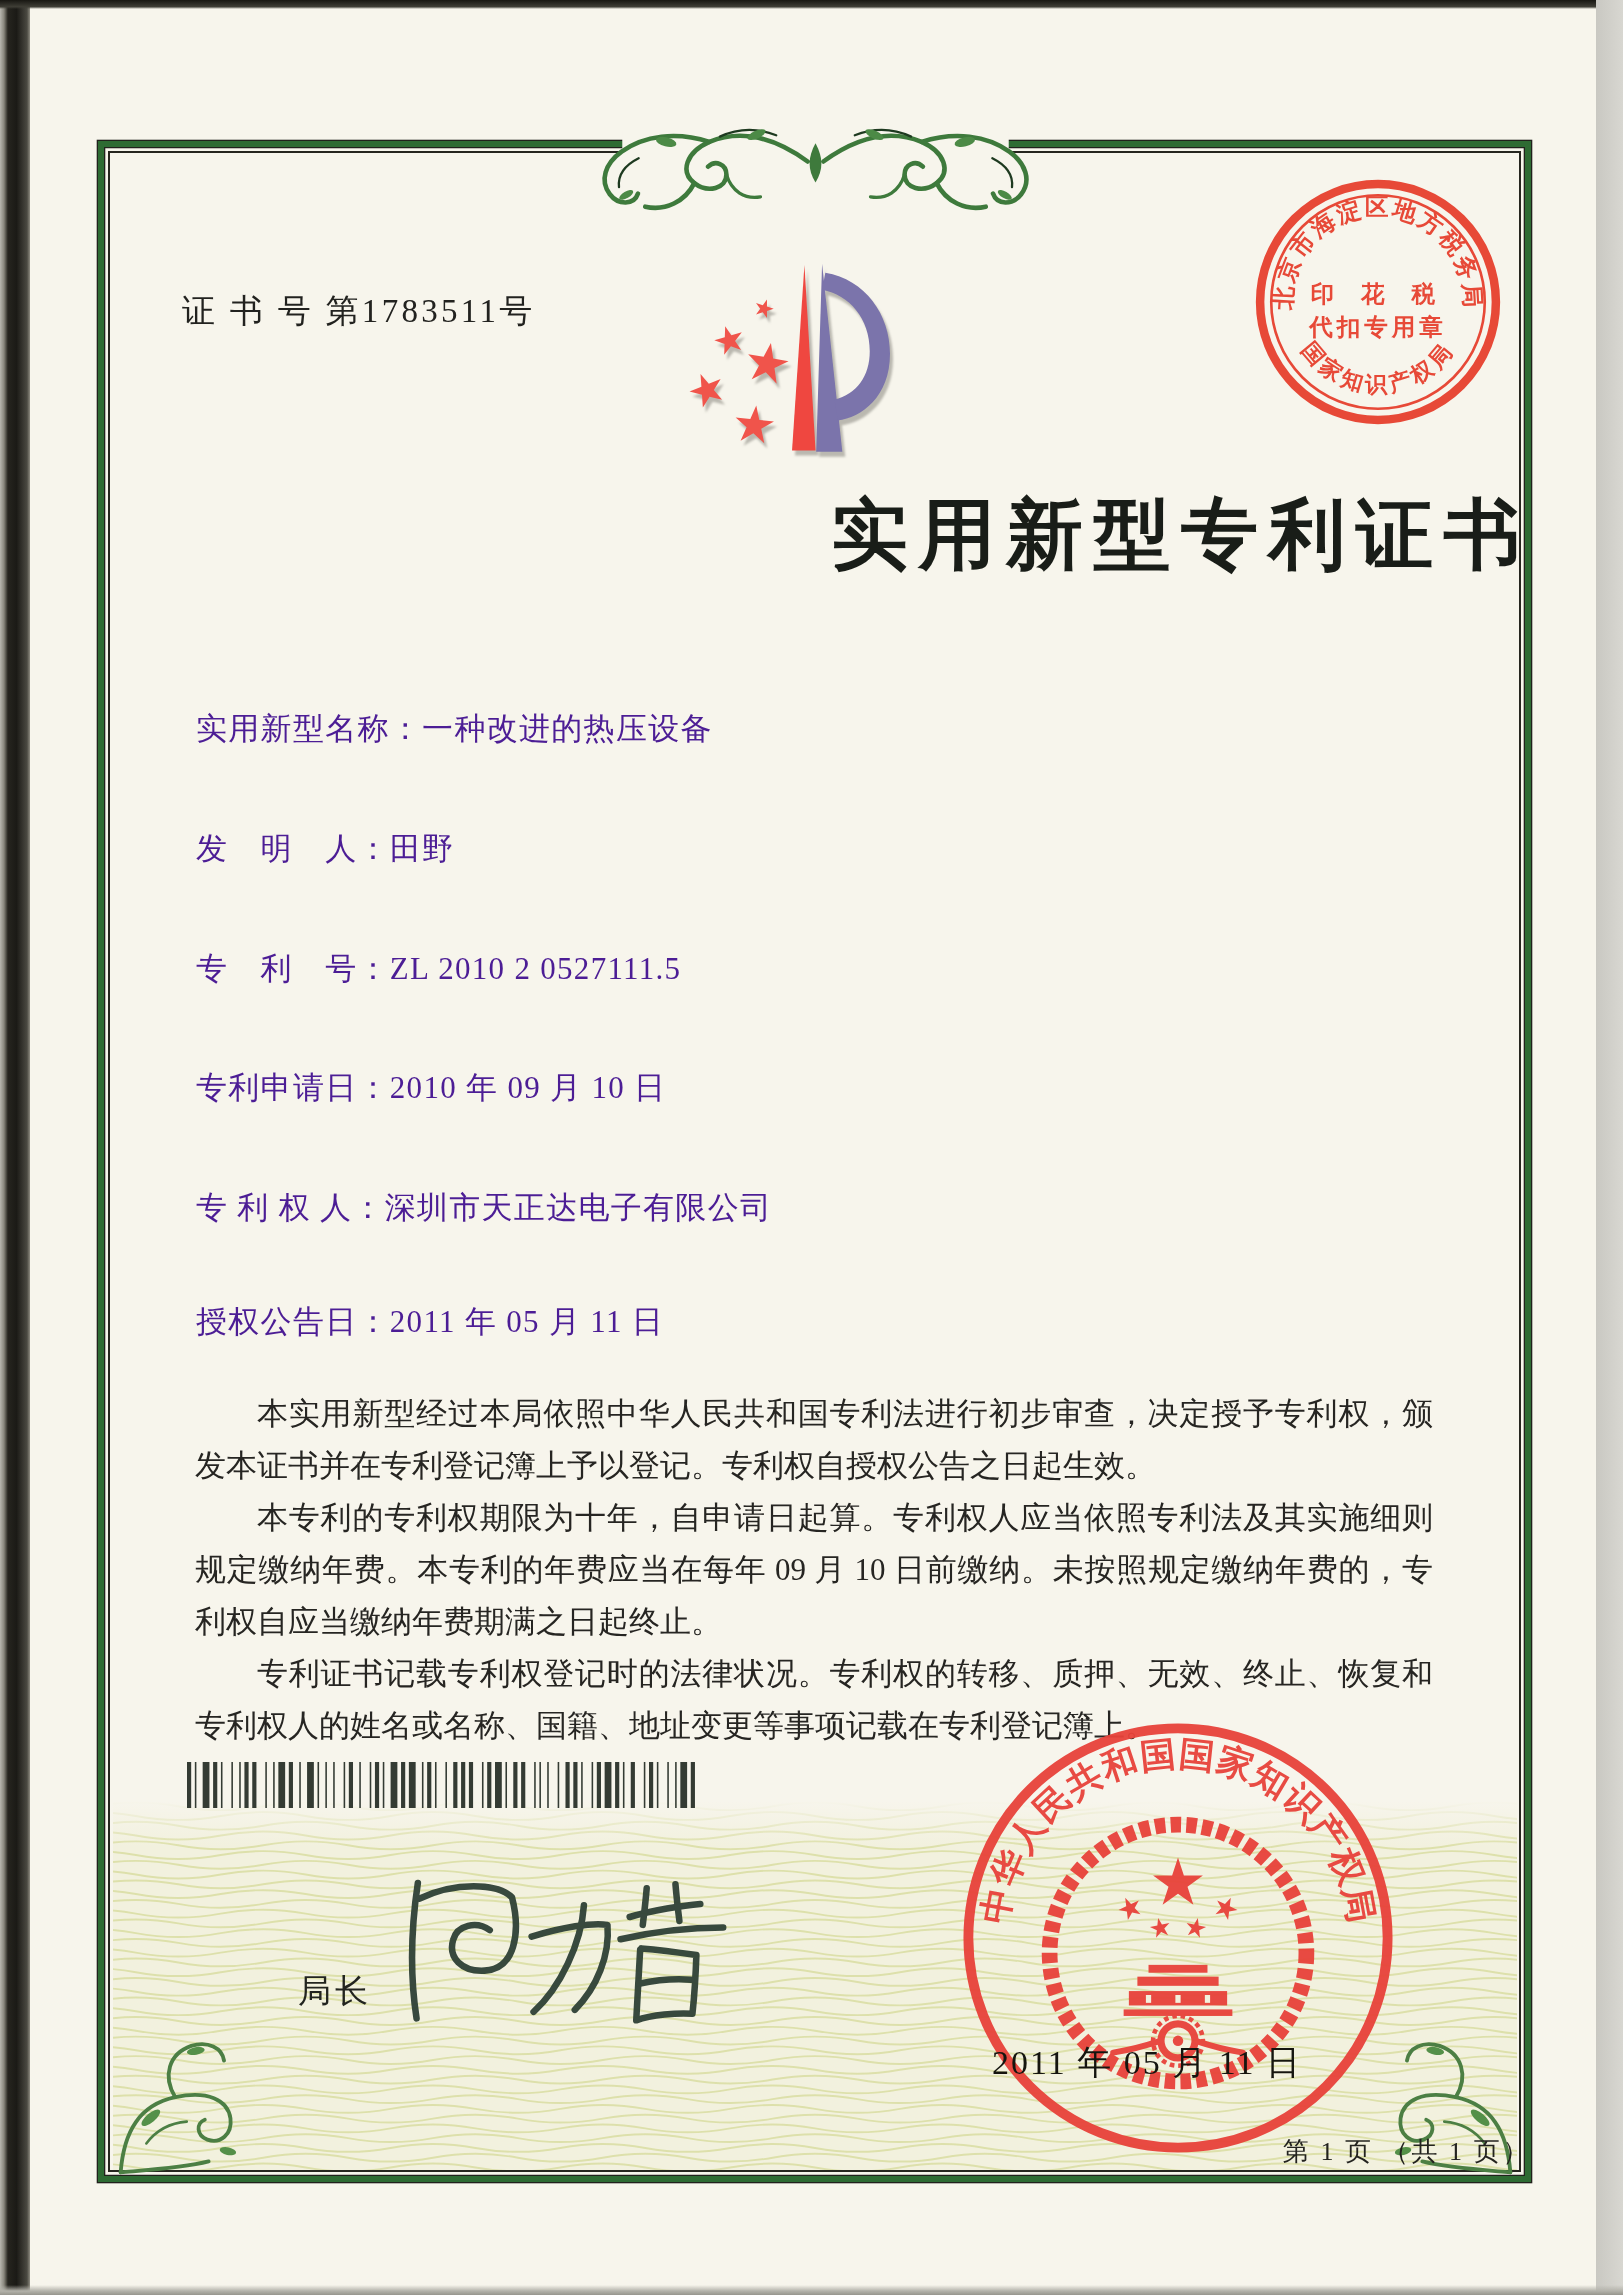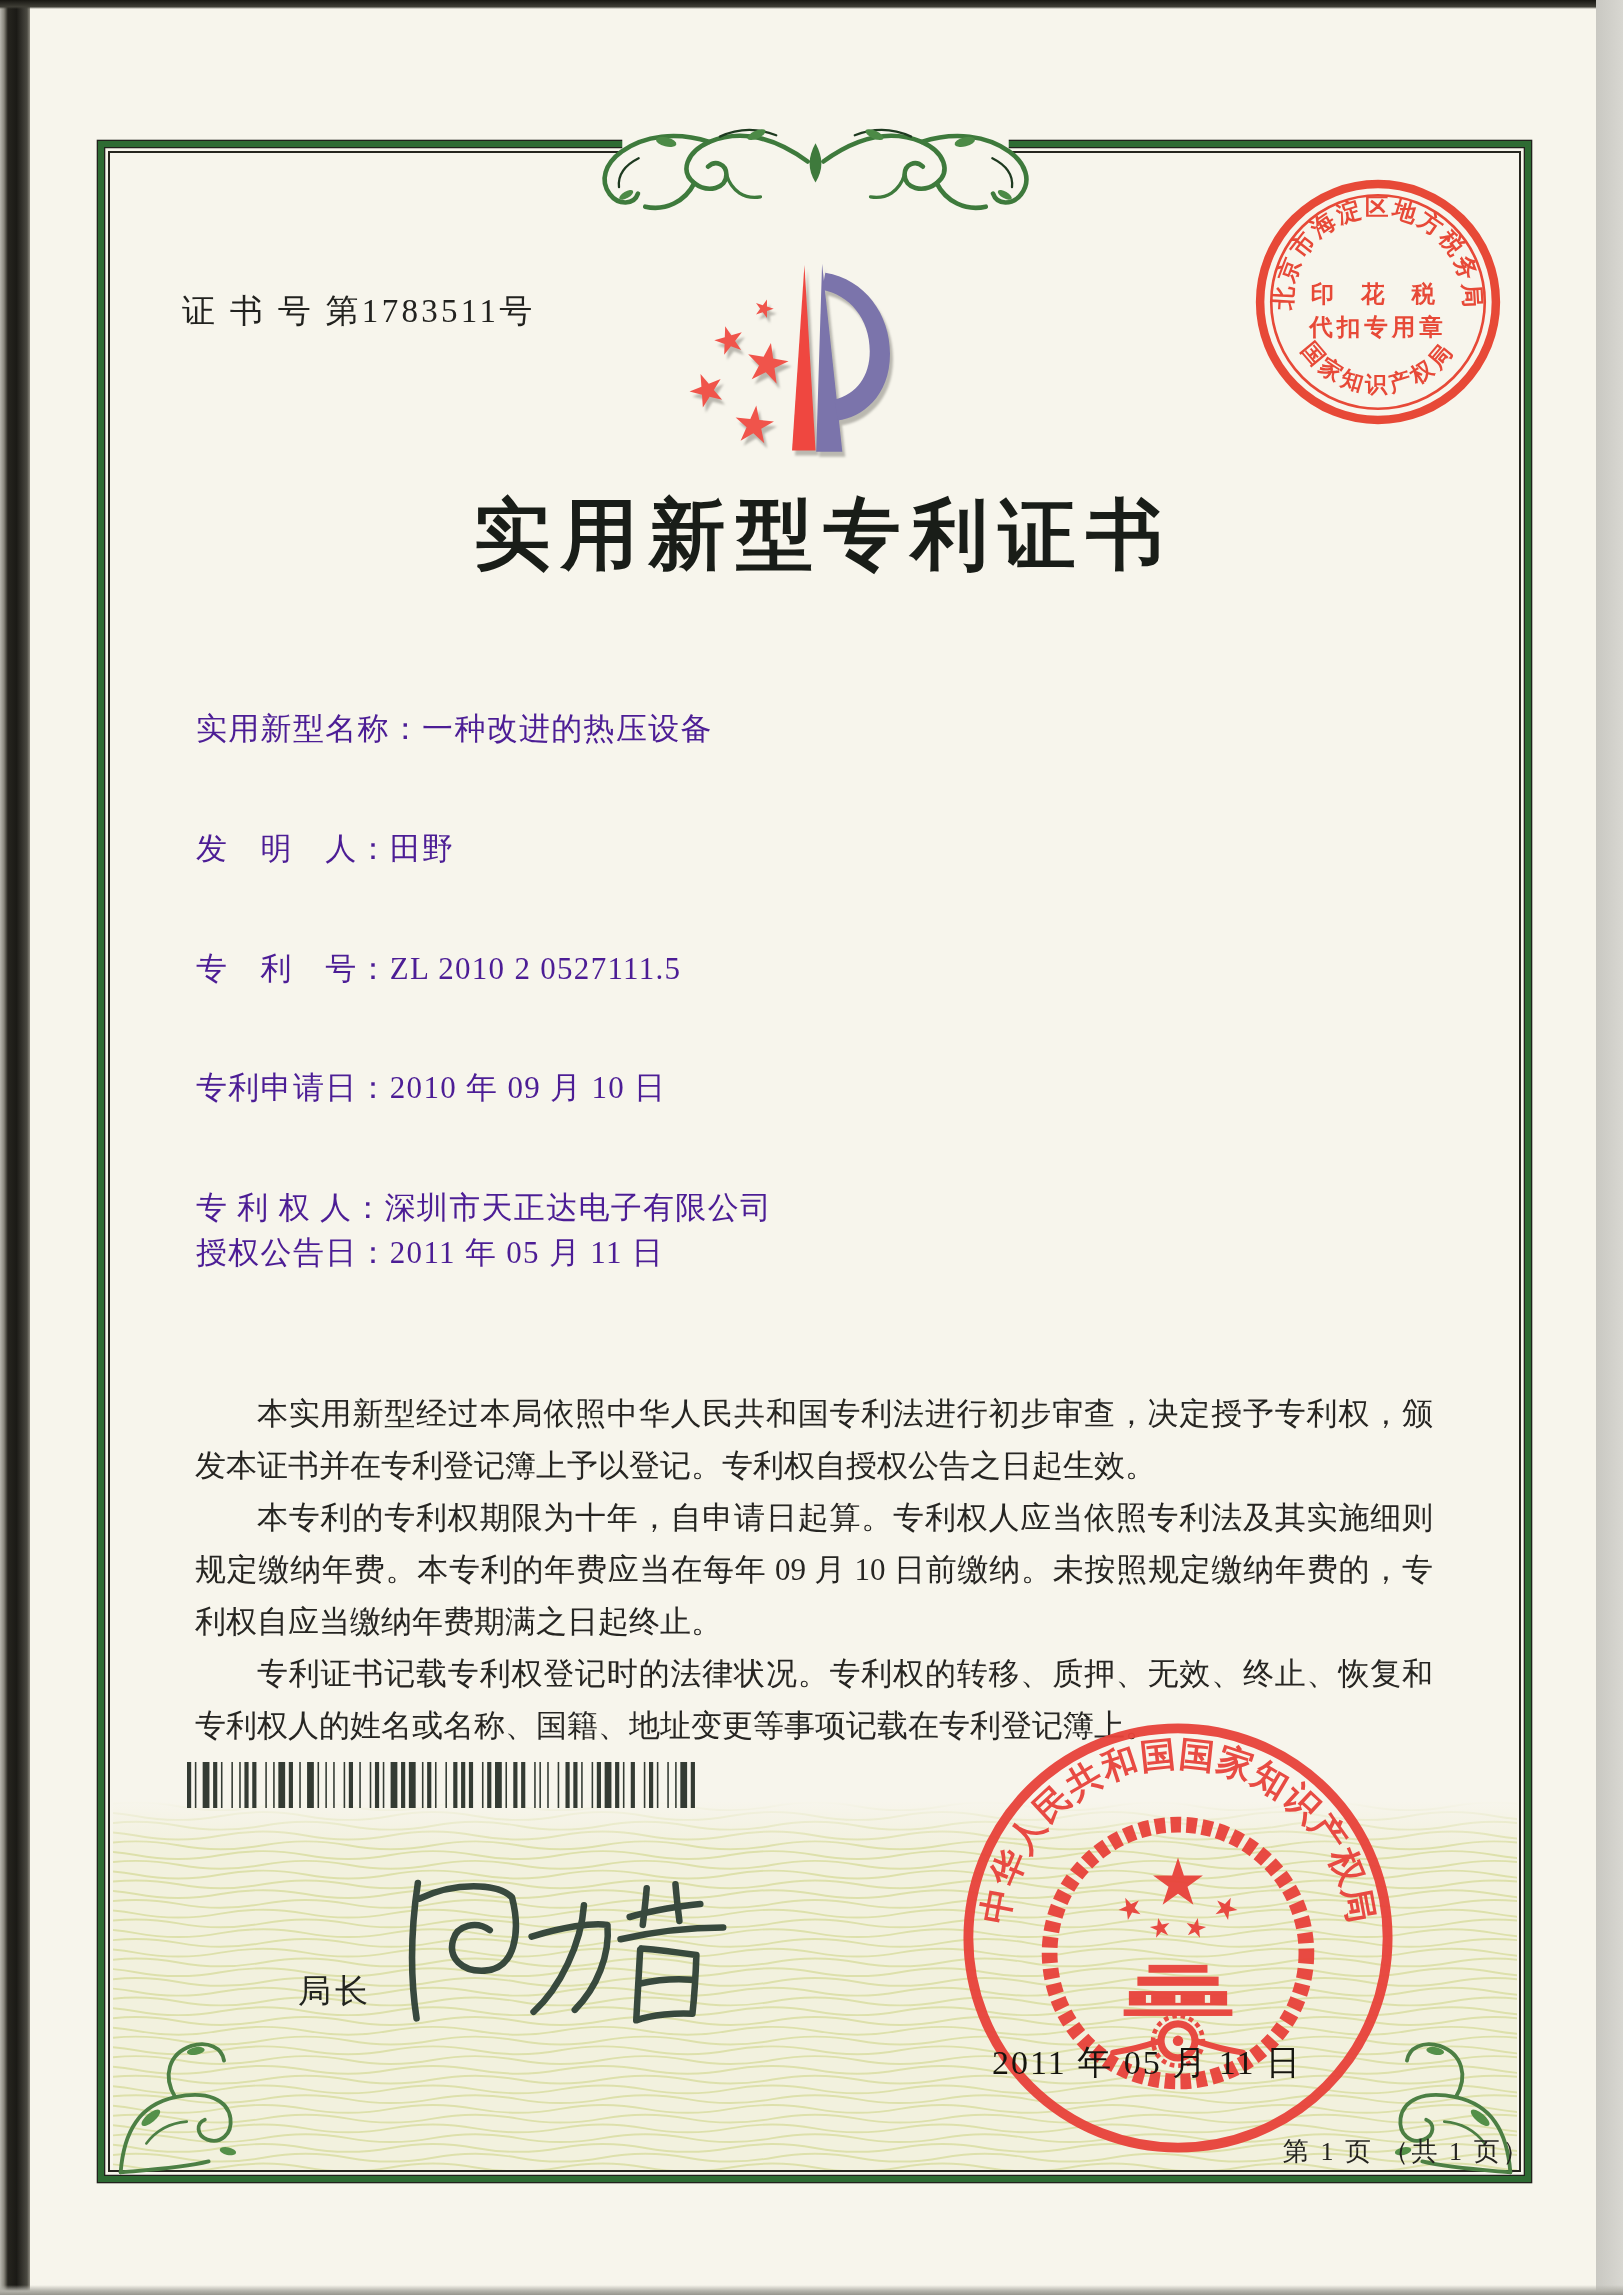--- a/index.html
+++ b/index.html
@@ -20,25 +20,25 @@
          box-shadow:0 0 0 1.3px #21211c, inset 0 0 0 1.3px #21211c;}
   .frame-inner{position:absolute;left:3.9px;top:3.9px;right:3.9px;bottom:3.9px;border:2.6px solid #26261f;}
 
   
   .waves{left:113px;top:1801px;right:106px;bottom:123px;}
   .waves svg{width:100%;height:100%;display:block;}
   .waves-fade{left:113px;top:1801px;right:106px;height:46px;
     background:linear-gradient(#f7f5ec,rgba(247,245,236,0));}
 
   .cert-no{left:182px;top:289px;font-size:33px;letter-spacing:3.3px;text-align:right;}
-  .title{left:96px;right:92px;top:484px;text-align:center;font-size:77px;font-weight:bold;
+  .title{left:96px;right:92px;top:484px;text-align:right;font-size:77px;font-weight:bold;
          letter-spacing:10.5px;color:#191d18;padding-left:20px;}
 
   .field{left:196px;font-size:31px;letter-spacing:1.3px;color:#4c1d95;}
-  .f1{top:708px}.f2{top:828px}.f3{top:948px}.f4{top:1067px}.f5{top:1187px}.f6{top:1232px}
+  .f1{top:708px}.f2{top:828px}.f3{top:948px}.f4{top:1067px}.f5{top:1187px}.f6{top:1301px}
 
   .body-text{left:195px;width:1238px;top:1380px;font-size:31px;line-height:52px;
              text-align:justify;color:#262522;margin-top:8px;}
   .body-text p{margin:0;text-indent:2em;}
 
   .barcode{left:187px;top:1762px;width:509px;height:46px;}
   .barcode svg{width:100%;height:100%;display:block;}
 
   .signer-title{left:298px;top:1969px;font-size:33px;letter-spacing:3.9px;color:#22241f;}
   .signature{left:393px;top:1871px;width:340px;height:177px;}

